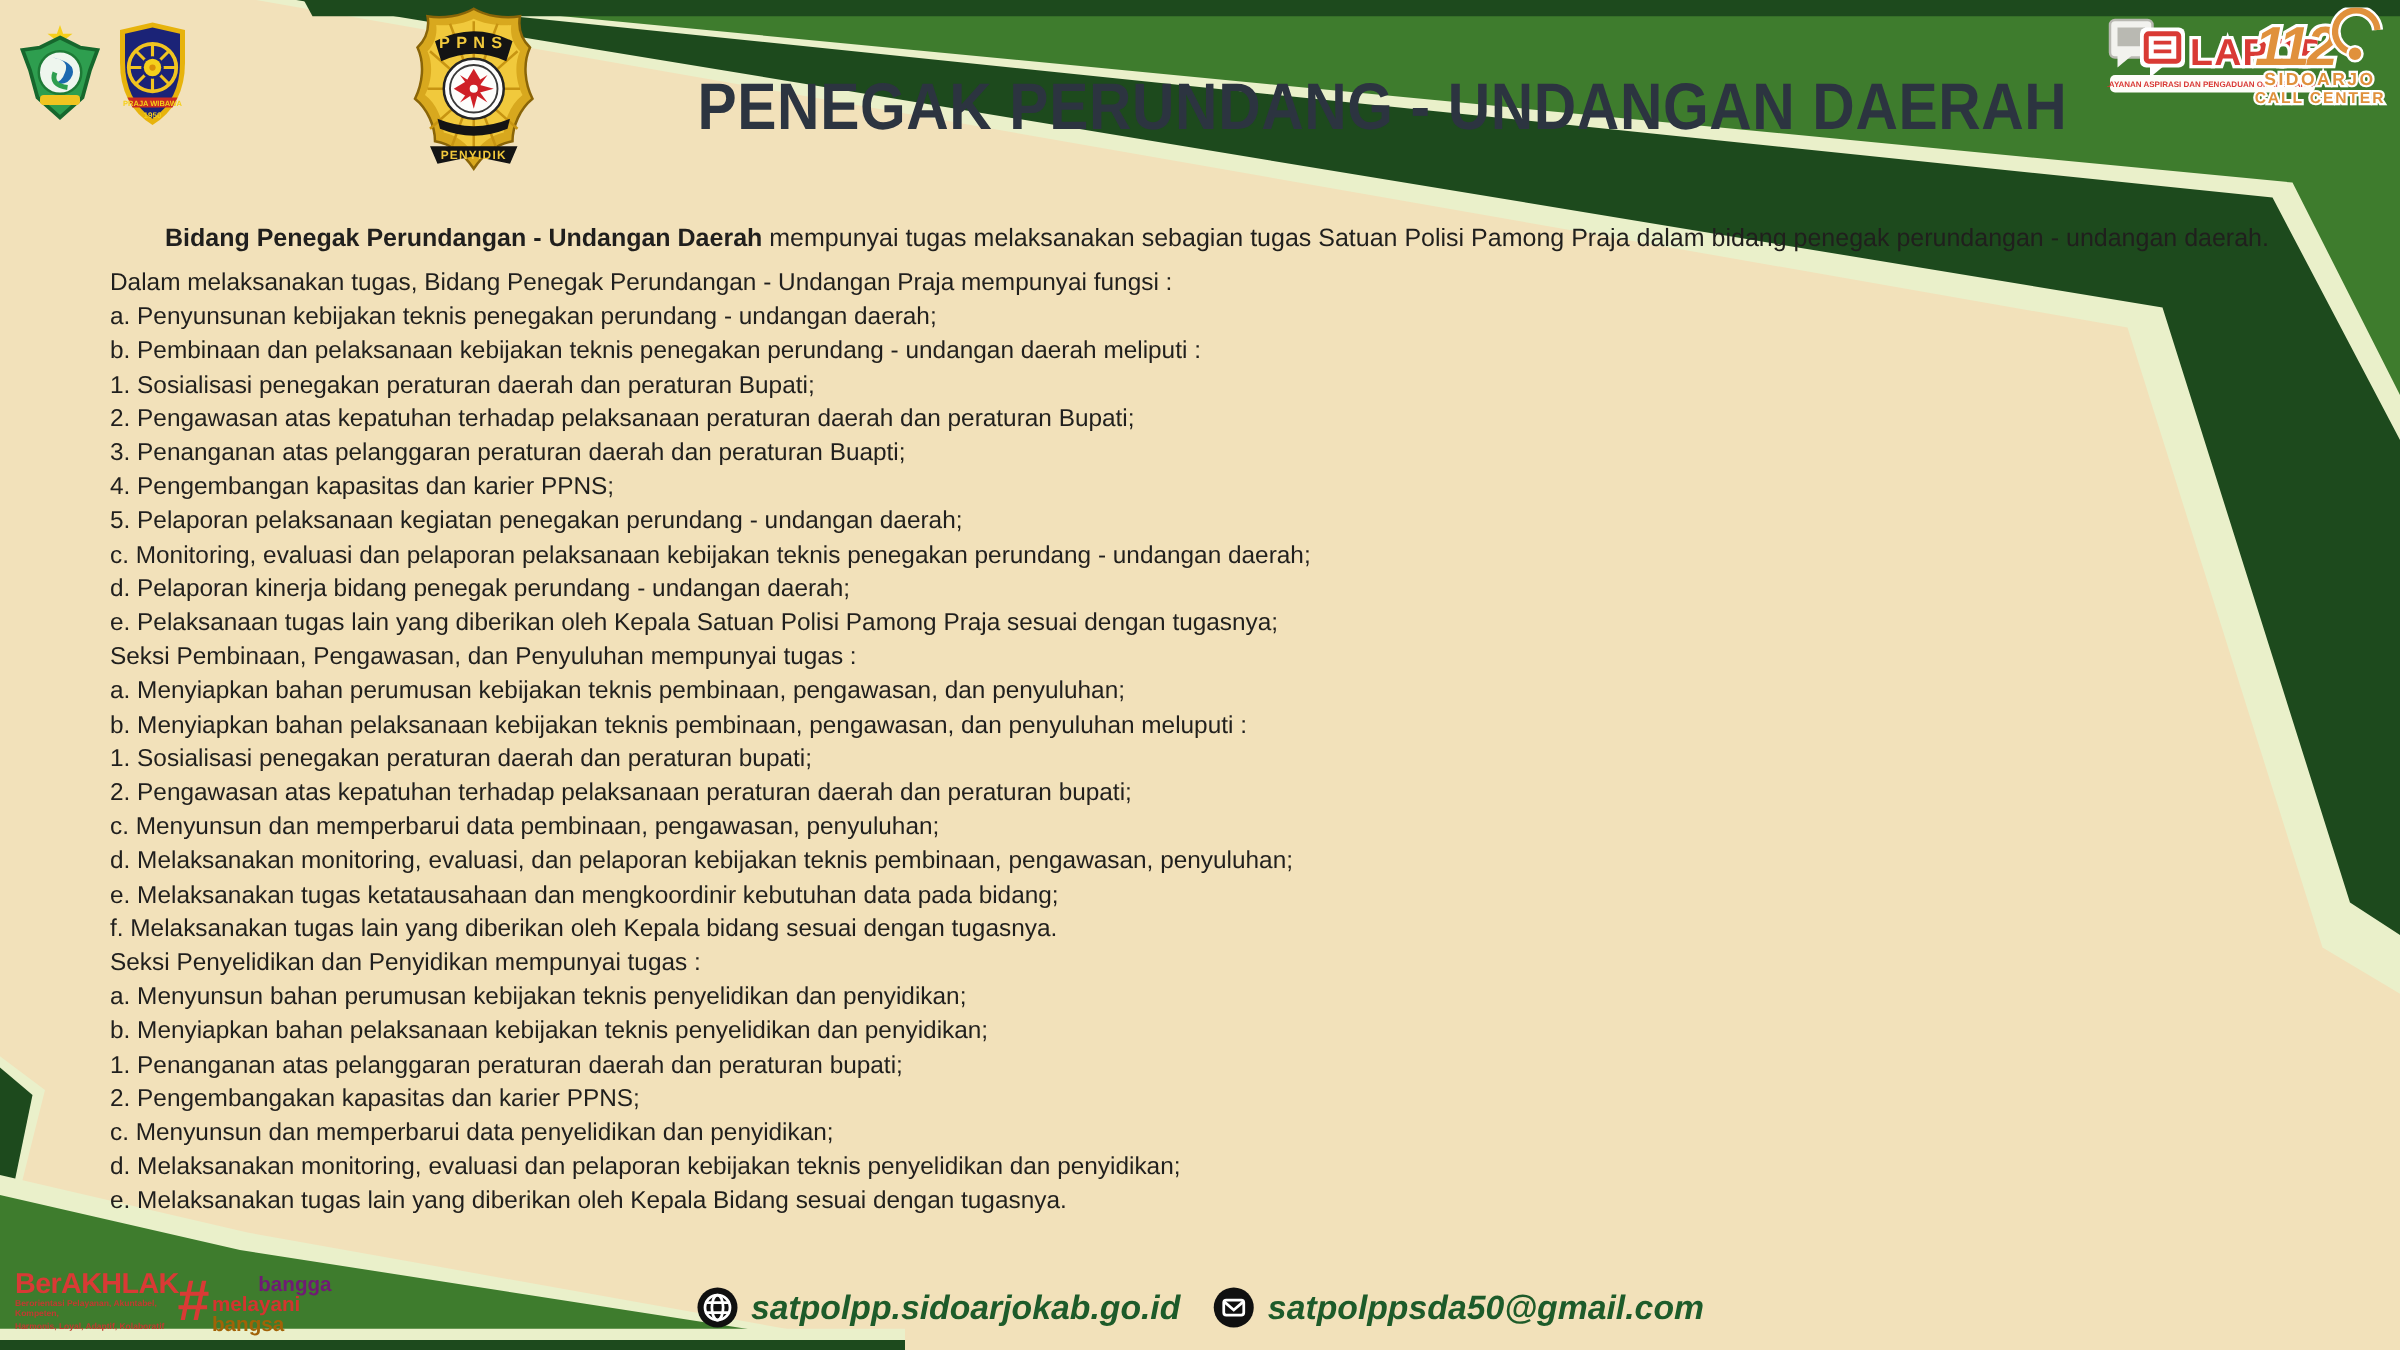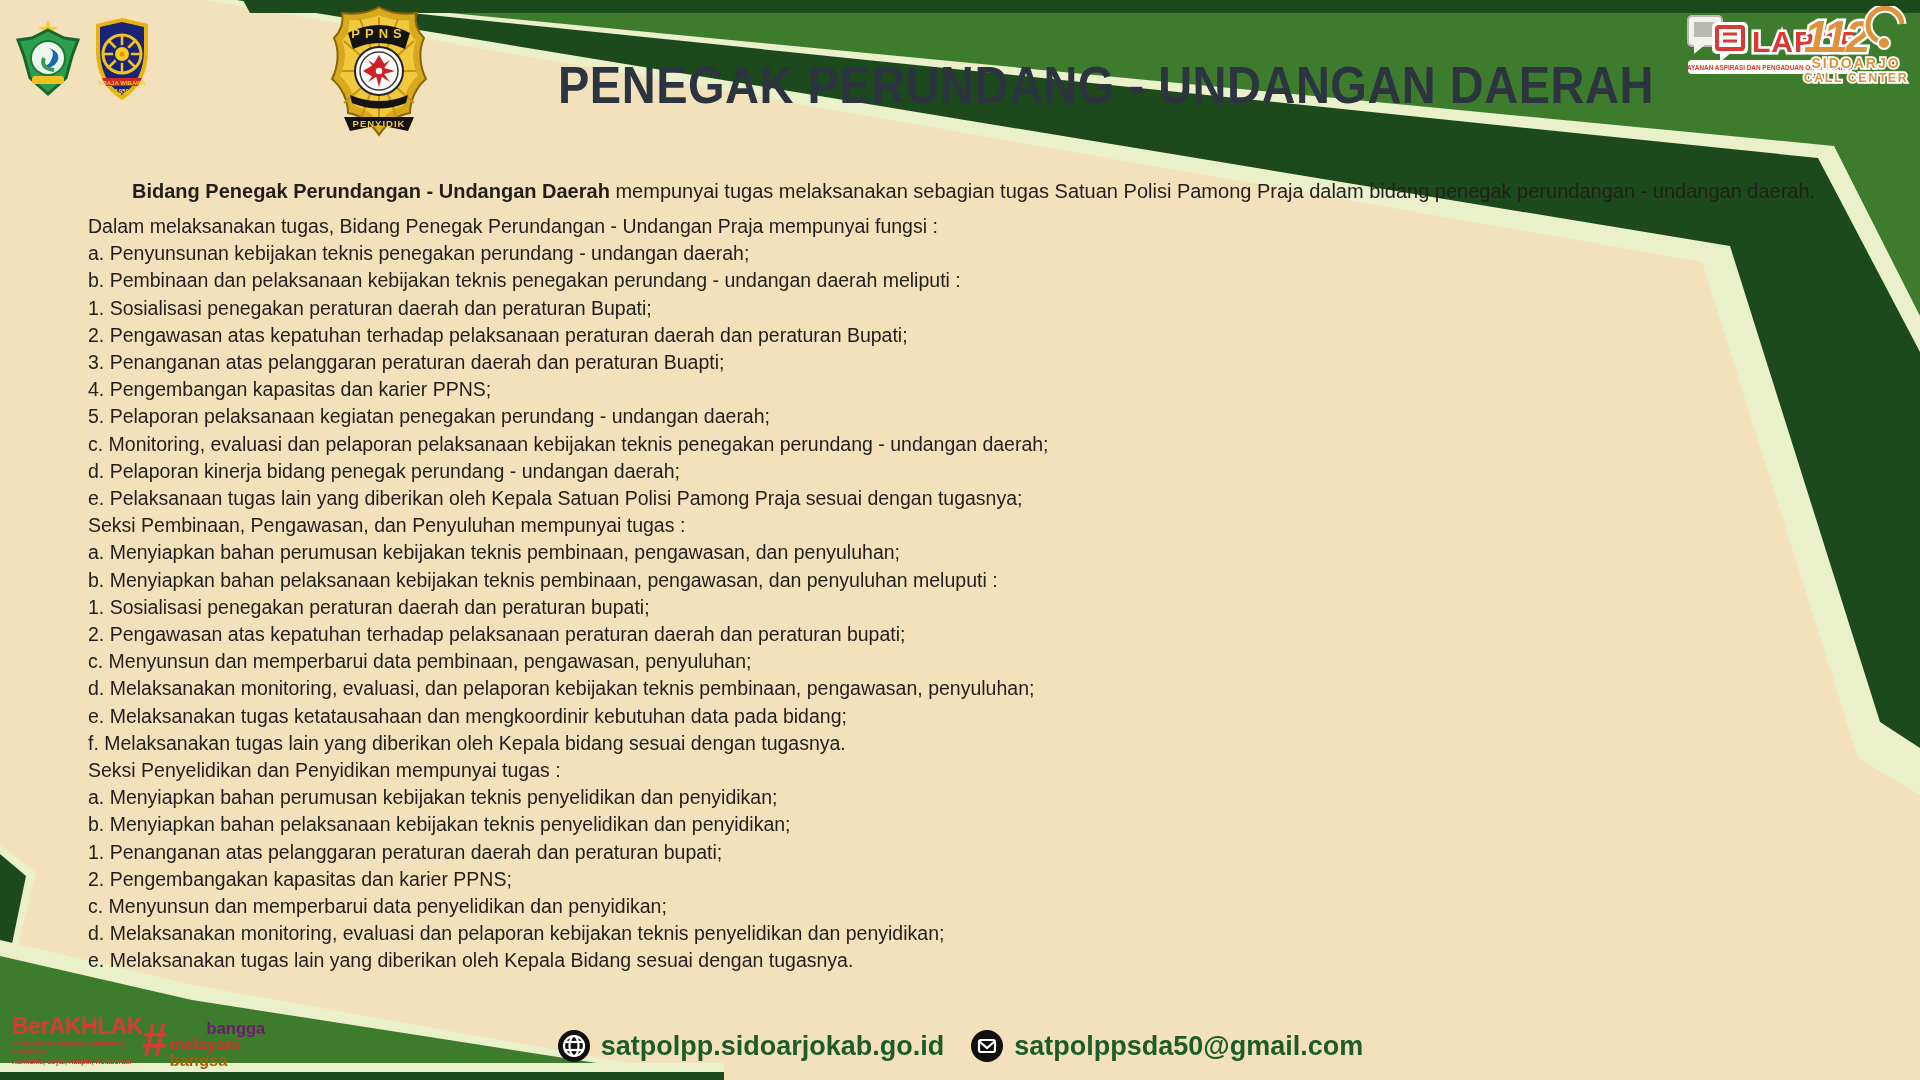--- a/index.html
+++ b/index.html
@@ -37,21 +37,21 @@
   .lines{font-size:19.5px; line-height:27.2px;}
   .line{white-space:nowrap;}
 
   
   .footer-contacts{
     position:absolute; left:0; right:0; bottom:8px; height:52px; z-index:2;
     display:flex; justify-content:center; align-items:center; gap:26px;
   }
   .contact{display:flex; align-items:center; gap:10px; cursor:pointer;}
   .contact .txt{
-    color:var(--footer-link-green); font-weight:bold; font-size:27px; white-space:nowrap;
+    color:var(--footer-link-green); font-weight:bold; font-style:italic; font-size:27px; white-space:nowrap;
   }
   .berakhlak{position:absolute; left:12px; bottom:14px; z-index:2; width:130px;}
   .berakhlak .big{color:var(--accent-red); font-weight:bold; font-size:23px; letter-spacing:-.5px; line-height:24px;}
   .berakhlak .sub{color:#c23a30; font-size:6.8px; font-weight:bold; line-height:8px; margin-top:2px;}
   .bangga{position:absolute; left:142px; bottom:12px; z-index:2; display:flex; align-items:flex-start;}
   .bangga .hash{color:var(--accent-red); font-size:46px; font-weight:bold; line-height:40px; margin-right:2px;}
   .bangga .words{font-weight:bold; font-size:16.5px; line-height:16px;}
   .bangga .w1{color:#701a75;padding-left:37px;}
   .bangga .w2{color:#d5332f;}
   .bangga .w3{color:#a16207;}
@@ -174,21 +174,21 @@
         <div class="line">Seksi Pembinaan, Pengawasan, dan Penyuluhan mempunyai tugas :</div>
         <div class="line">a. Menyiapkan bahan perumusan kebijakan teknis pembinaan, pengawasan, dan penyuluhan;</div>
         <div class="line">b. Menyiapkan bahan pelaksanaan kebijakan teknis pembinaan, pengawasan, dan penyuluhan meluputi :</div>
         <div class="line">1. Sosialisasi penegakan peraturan daerah dan peraturan bupati;</div>
         <div class="line">2. Pengawasan atas kepatuhan terhadap pelaksanaan peraturan daerah dan peraturan bupati;</div>
         <div class="line">c. Menyunsun dan memperbarui data pembinaan, pengawasan, penyuluhan;</div>
         <div class="line">d. Melaksanakan monitoring, evaluasi, dan pelaporan kebijakan teknis pembinaan, pengawasan, penyuluhan;</div>
         <div class="line">e. Melaksanakan tugas ketatausahaan dan mengkoordinir kebutuhan data pada bidang;</div>
         <div class="line">f. Melaksanakan tugas lain yang diberikan oleh Kepala bidang sesuai dengan tugasnya.</div>
         <div class="line">Seksi Penyelidikan dan Penyidikan mempunyai tugas :</div>
-        <div class="line">a. Menyiapkan bahan perumusan kebijakan teknis penyelidikan dan penyidikan;</div>
+        <div class="line">a. Menyunsun bahan perumusan kebijakan teknis penyelidikan dan penyidikan;</div>
         <div class="line">b. Menyiapkan bahan pelaksanaan kebijakan teknis penyelidikan dan penyidikan;</div>
         <div class="line">1. Penanganan atas pelanggaran peraturan daerah dan peraturan bupati;</div>
         <div class="line">2. Pengembangakan kapasitas dan karier PPNS;</div>
         <div class="line">c. Menyunsun dan memperbarui data penyelidikan dan penyidikan;</div>
         <div class="line">d. Melaksanakan monitoring, evaluasi dan pelaporan kebijakan teknis penyelidikan dan penyidikan;</div>
         <div class="line">e. Melaksanakan tugas lain yang diberikan oleh Kepala Bidang sesuai dengan tugasnya.</div>
       </div>
   </div>
 
   <div class="berakhlak">

